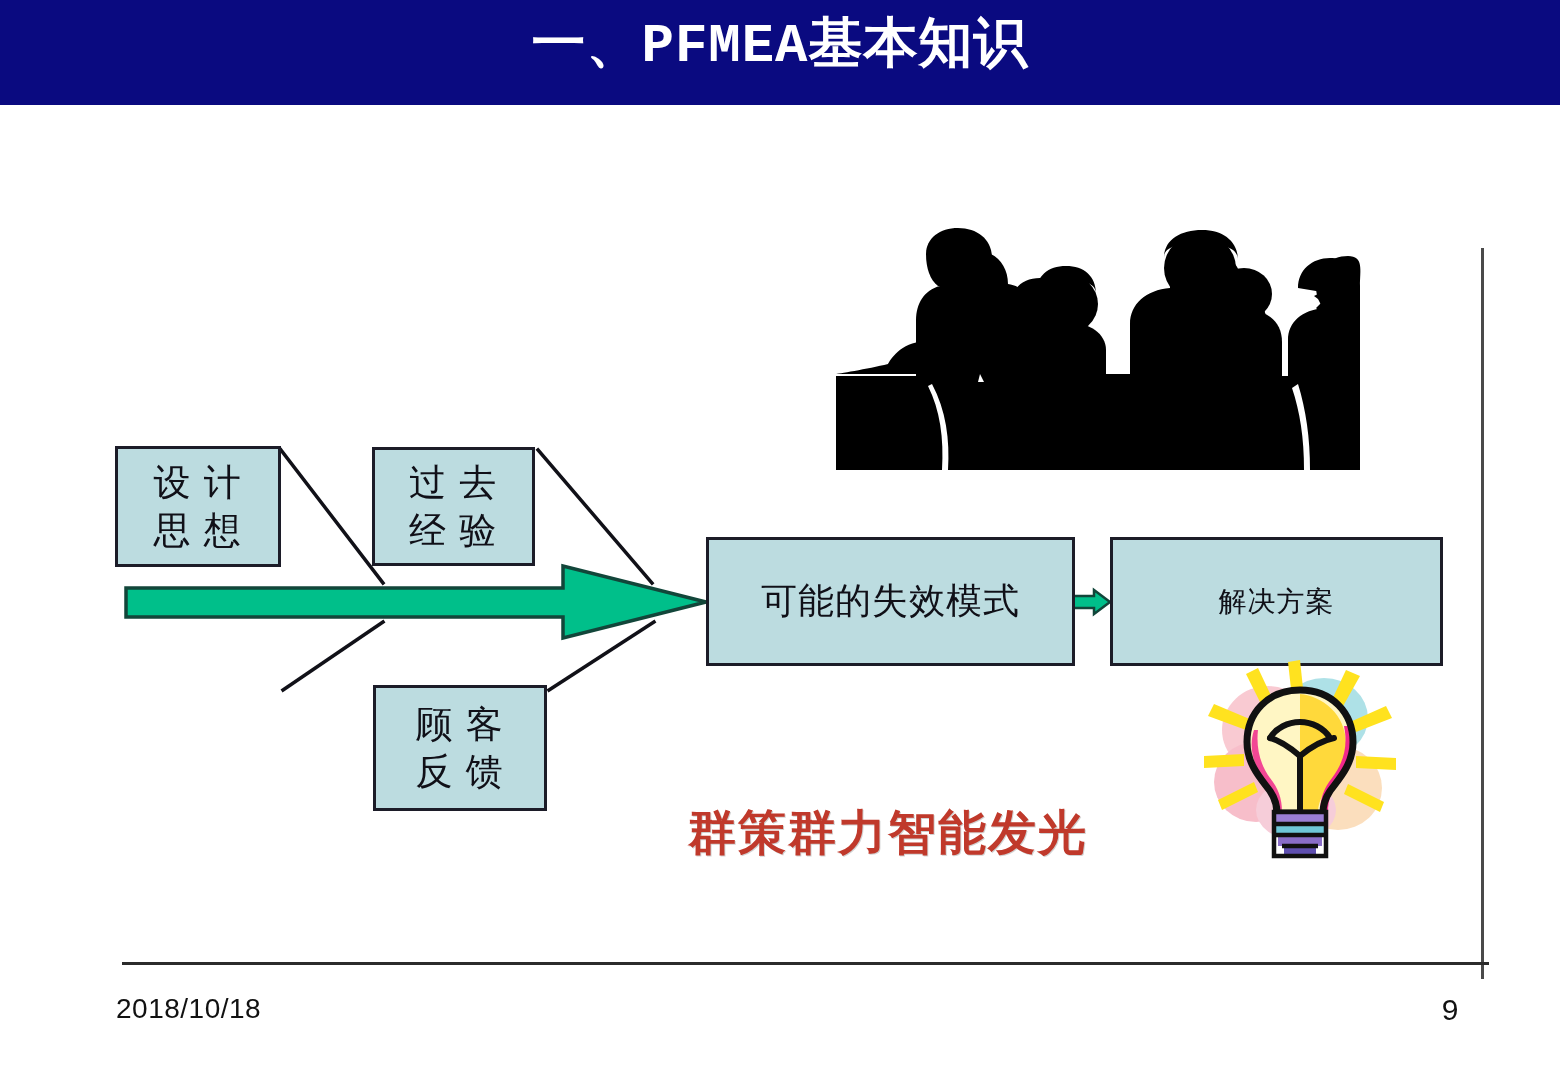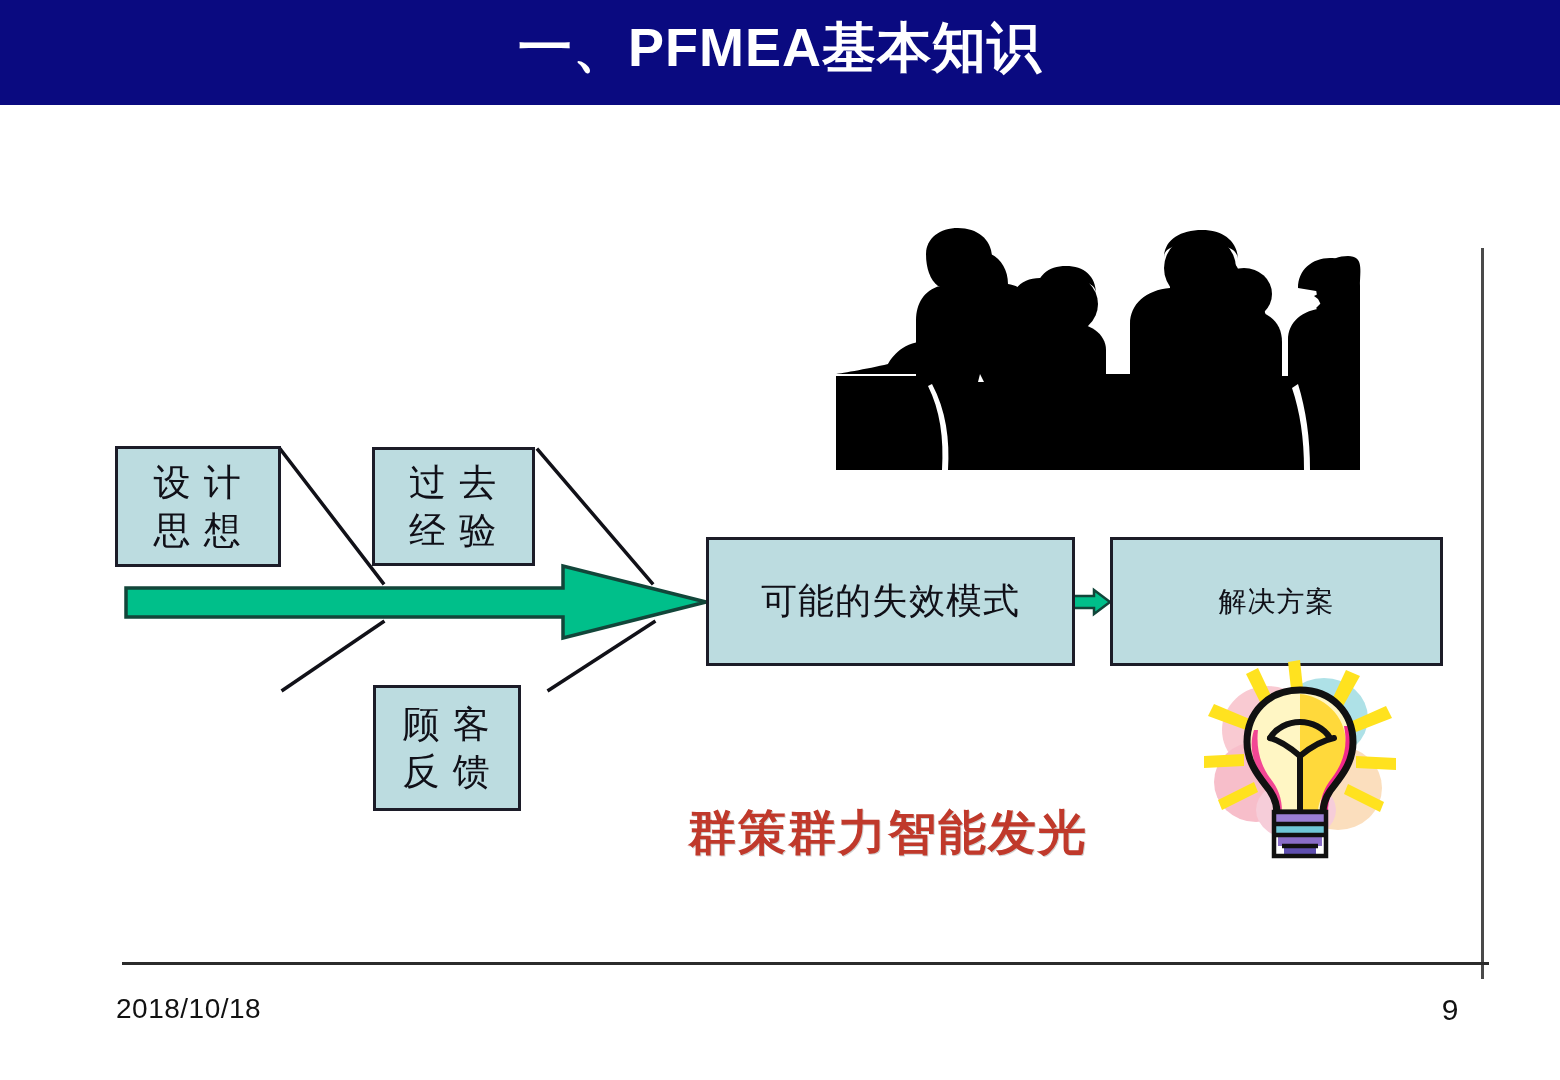--- a/index.html
+++ b/index.html
@@ -36,21 +36,21 @@
     width: 1560px;
     height: 7px;
     background: #0a0a80;
   }
   .title-text {
     position: absolute;
     left: 0; top: 12px;
     width: 1560px;
     text-align: center;
     color: #ffffff;
-    font-family: Liberation Sans, sans-serif;
+    font-family: Liberation Mono, monospace;
     font-size: 54px;
     font-weight: 700;
     letter-spacing: 1px;
     line-height: 70px;
     white-space: nowrap;
   }
 
   
   .flowbox {
     position: absolute;
@@ -65,21 +65,21 @@
     font-family: "Liberation Serif", "DejaVu Serif", serif;
     font-size: 37px;
     line-height: 1.28;
     letter-spacing: 2px;
   }
   .flowbox.two-line span { display: block; }
 
   .box-design   { left: 115px; top: 446px; width: 166px; height: 121px; }
   .box-past     { left: 372px; top: 447px; width: 163px; height: 119px; }
   .box-worry    { left: 117px; top: 685px; width: 162px; height: 126px; }
-  .box-customer { left: 373px; top: 685px; width: 148px; height: 126px; }
+  .box-customer { left: 373px; top: 685px; width: 174px; height: 126px; }
 
   .box-failure {
     left: 706px; top: 537px; width: 369px; height: 129px;
     font-size: 36px; letter-spacing: 1px;
   }
   .box-solution {
     left: 1110px; top: 537px; width: 333px; height: 129px;
     font-size: 28px; letter-spacing: 1px;
   }
 

